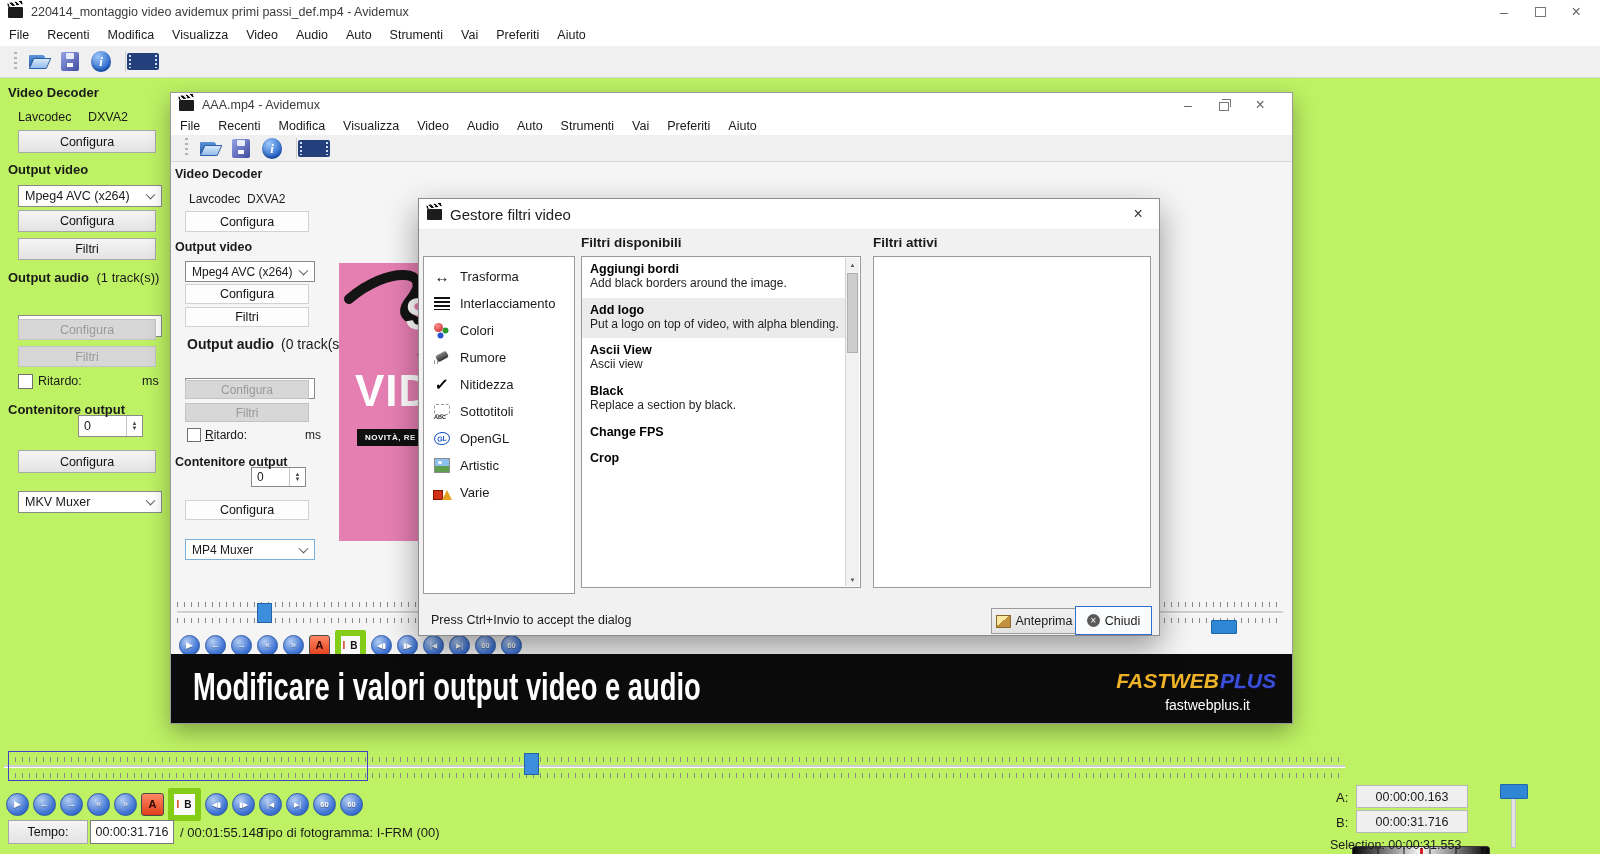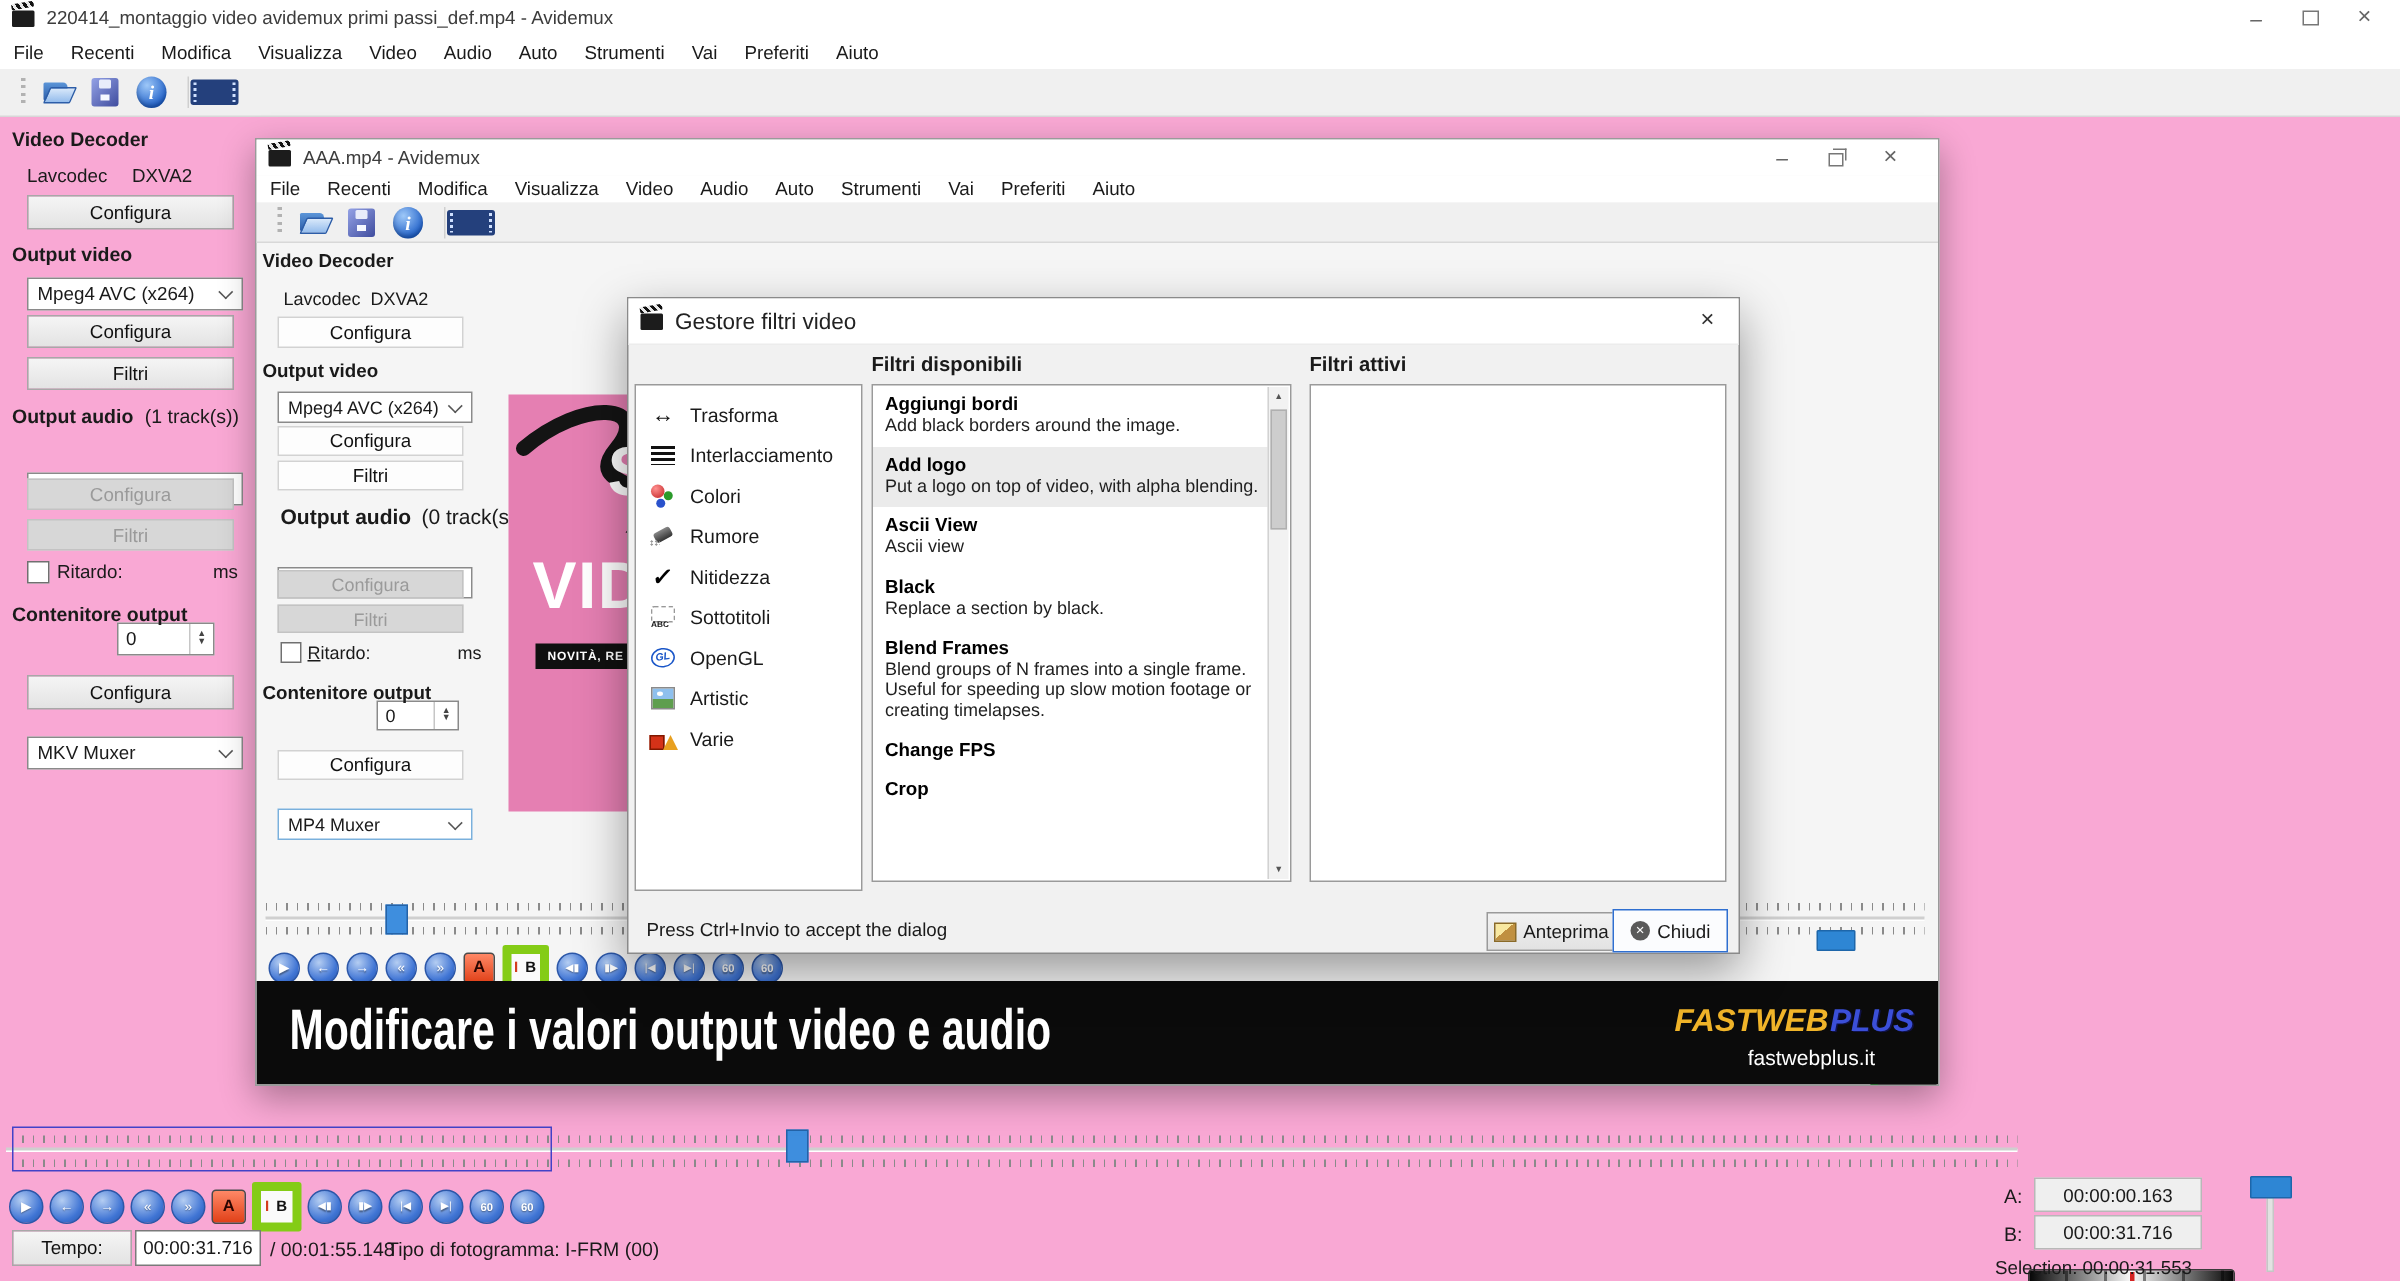--- a/index.html
+++ b/index.html
@@ -1,16 +1,16 @@
 <!DOCTYPE html>
 <html><head>
 <meta charset="utf-8">
 <style>
   html,body{margin:0;padding:0;background:#6b6b6b}
-  #app{position:relative;width:1600px;height:854px;background:#f9a8d4;
+  #app{position:relative;width:1600px;height:854px;background:#bef264;
        font-family:"Liberation Sans",sans-serif;font-size:13px;color:#1a1a1a;overflow:hidden}
   .abs{position:absolute}
   .b{font-weight:bold}
 
   
   .titlebar{background:#fff;display:flex;align-items:center}
   .tb-title{margin-left:8px;color:#3c3c3c;font-size:12.5px;white-space:nowrap}
   .win-controls{position:absolute;right:6px;top:0;height:24px;display:flex}
   .win-btn{width:36px;height:100%;display:flex;align-items:center;justify-content:center;color:#666}
   .glyph-min::before{content:"–";font-size:14px;line-height:1}
@@ -477,24 +477,20 @@
   <div class="filter-item">
     <div class="filter-name">Ascii View</div>
     <div class="filter-desc">Ascii view</div>
   </div>
 
   <div class="filter-item">
     <div class="filter-name">Black</div>
     <div class="filter-desc">Replace a section by black.</div>
   </div>
 
-  <div class="filter-item">
-    <div class="filter-name">Blend Frames</div>
-    <div class="filter-desc">Blend groups of N frames into a single frame.  Useful for speeding up slow motion footage or creating timelapses.</div>
-  </div>
 
   <div class="filter-item">
     <div class="filter-name">Change FPS</div>
   </div>
 
   <div class="filter-item">
     <div class="filter-name">Crop</div>
     <div class="filter-desc"></div>
   </div>
 </div>

